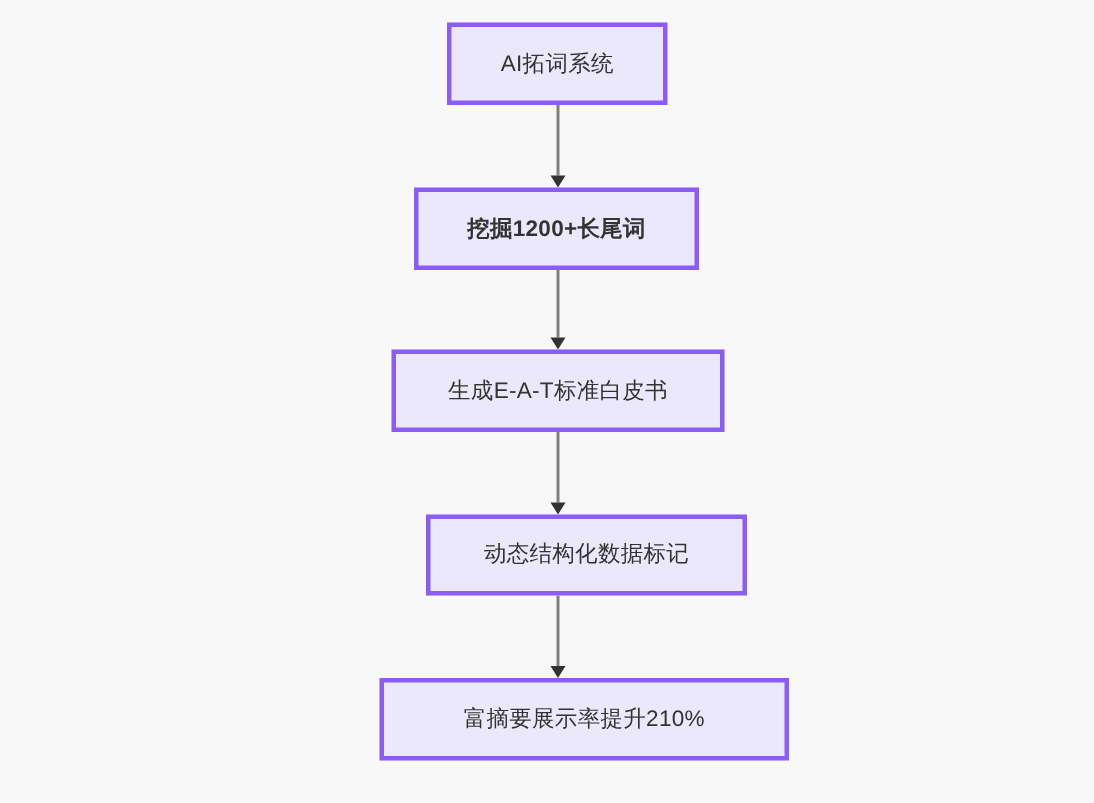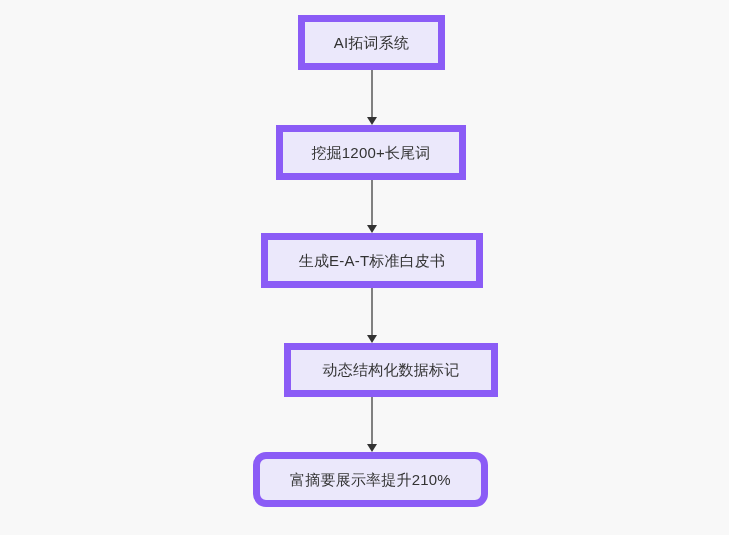--- a/index.html
+++ b/index.html
@@ -17,21 +17,21 @@
   #flowchart-canvas {
     position: relative;
     width: 729px;
     height: 535px;
     background: #f8f8f8;
   }
   .node {
     position: absolute;
     box-sizing: border-box;
     background: #ebe8fb;
-    border: 7px solid #8b5cf6;
+    border: 3px solid #8b5cf6;
     border-radius: 0;
     display: flex;
     align-items: center;
     justify-content: center;
     z-index: 2;
   }
   .node-label {
     font-size: 15px;
     line-height: 1.2;
     color: #333333;
@@ -81,29 +81,29 @@
 
   <div class="edge" style="left:371px; top:397px; height:55px;">
     <div class="edge-line" style="height:47px;"></div>
     <div class="edge-arrow" style="top:47px;"></div>
   </div>
 
   <div class="node" style="left:298px; top:15px; width:147px; height:55px;">
     <span class="node-label">AI拓词系统</span>
   </div>
 
-  <div class="node" style="left:276px; top:125px; width:190px; height:55px;">
+  <div class="node" style="left:276px; top:125px; width:190px; height:55px;font-weight:bold;">
     <span class="node-label">挖掘1200+长尾词</span>
   </div>
 
   <div class="node" style="left:261px; top:233px; width:222px; height:55px;">
     <span class="node-label">生成E-A-T标准白皮书</span>
   </div>
 
   <div class="node" style="left:264px; top:343px; width:214px; height:54px;margin-left:20px;">
     <span class="node-label">动态结构化数据标记</span>
   </div>
 
-  <div class="node" style="left:253px; top:452px; width:235px; height:55px;border-radius:13px;">
+  <div class="node" style="left:253px; top:452px; width:273px; height:55px;">
     <span class="node-label">富摘要展示率提升210%</span>
   </div>
 
 </div>
 
 </body></html>

